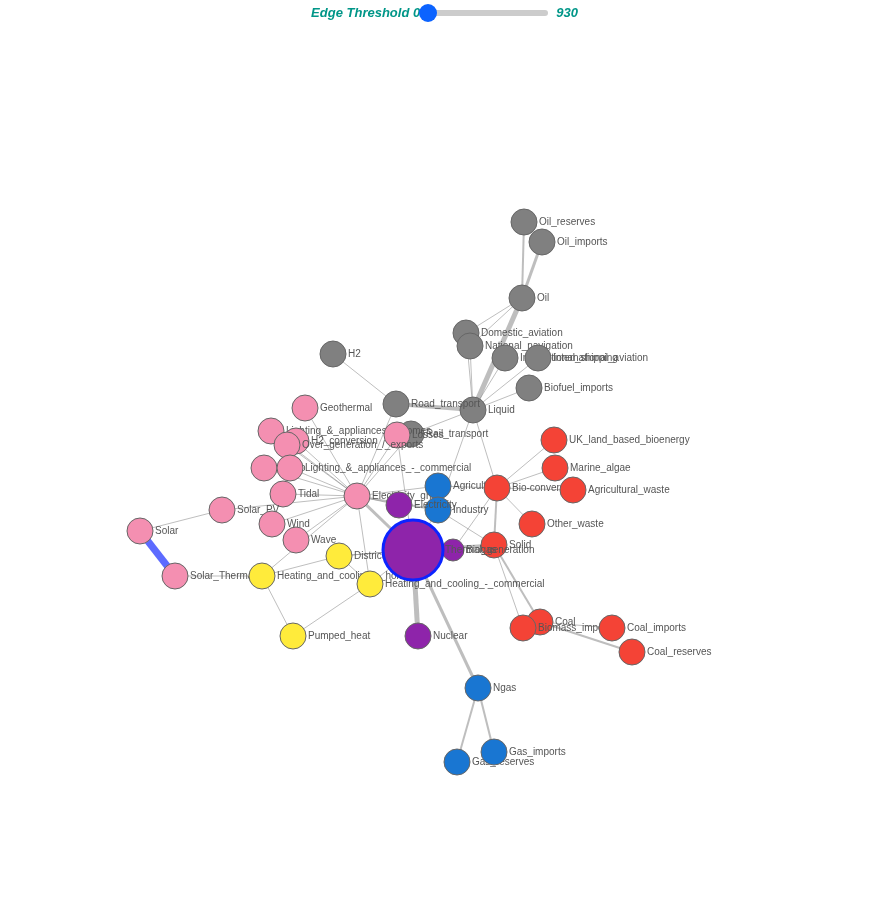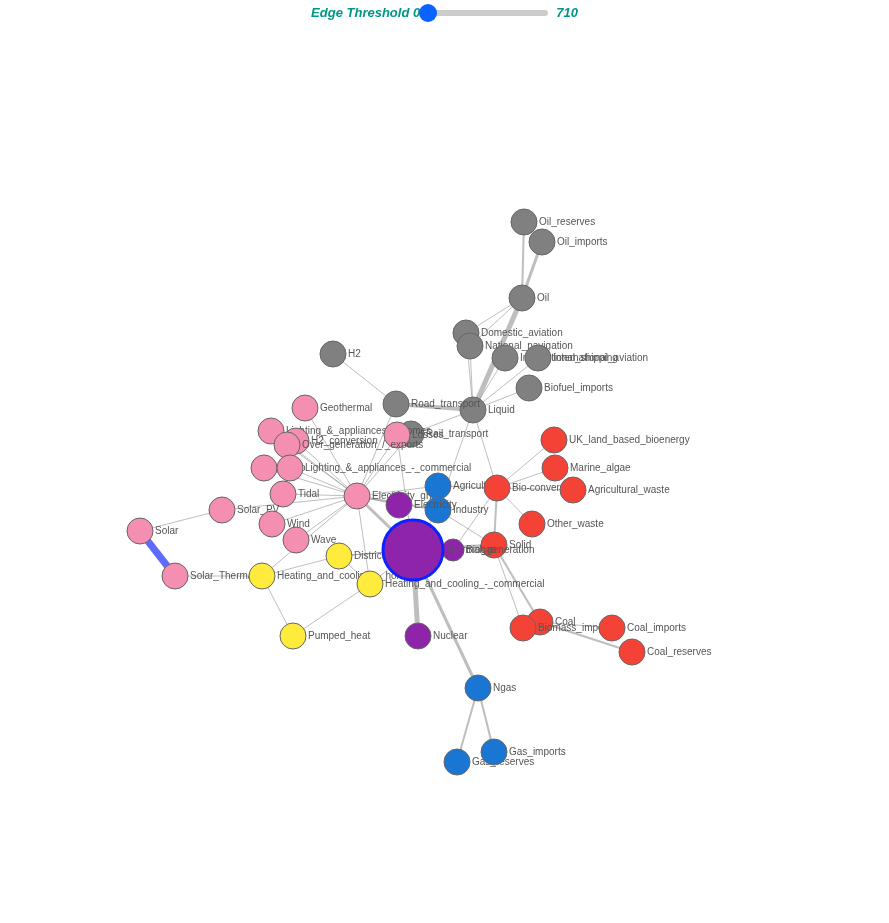--- a/index.html
+++ b/index.html
@@ -70,21 +70,21 @@
 </head>
 <body>
 
 <div class="slider-row">
   <span class="slider-label">Edge Threshold 0</span>
   <div class="slider-wrap">
     <div class="slider-track">
       <div class="slider-thumb" style="left:0%"></div>
     </div>
   </div>
-  <span class="slider-max">710</span>
+  <span class="slider-max">930</span>
 </div>
 
 <svg class="graph" width="889" height="923">
   <g id="edges-layer">
       <line x1="140" y1="531" x2="175" y2="576" stroke="#4b5bff" stroke-width="7" stroke-opacity="0.9"></line>
       <line x1="524" y1="222" x2="522" y2="298" stroke="#888" stroke-width="2" stroke-opacity="0.55"></line>
       <line x1="542" y1="242" x2="522" y2="298" stroke="#888" stroke-width="3" stroke-opacity="0.55"></line>
       <line x1="522" y1="298" x2="473" y2="410" stroke="#888" stroke-width="5" stroke-opacity="0.55"></line>
       <line x1="522" y1="298" x2="470" y2="346" stroke="#888" stroke-width="1" stroke-opacity="0.55"></line>
       <line x1="522" y1="298" x2="466" y2="333" stroke="#888" stroke-width="1" stroke-opacity="0.55"></line>

